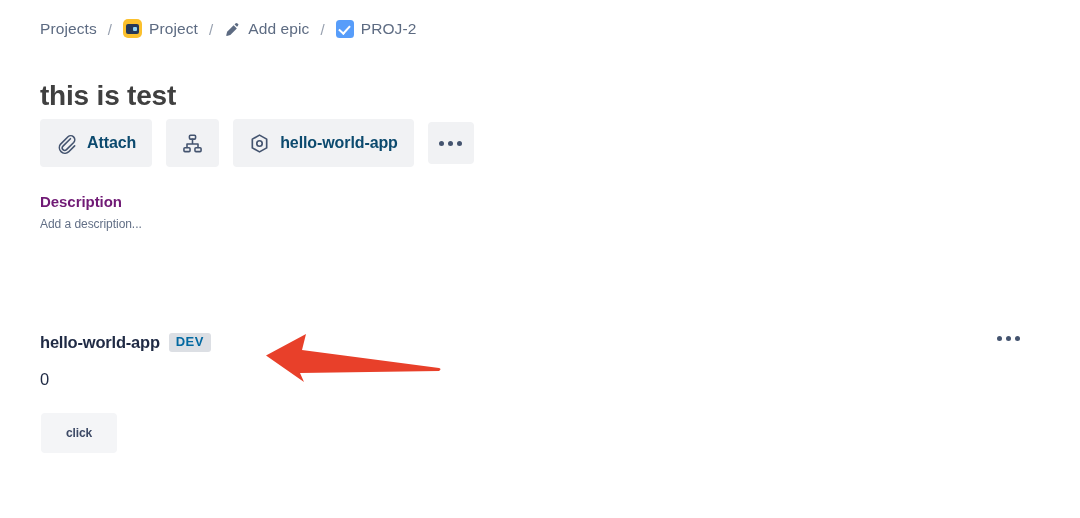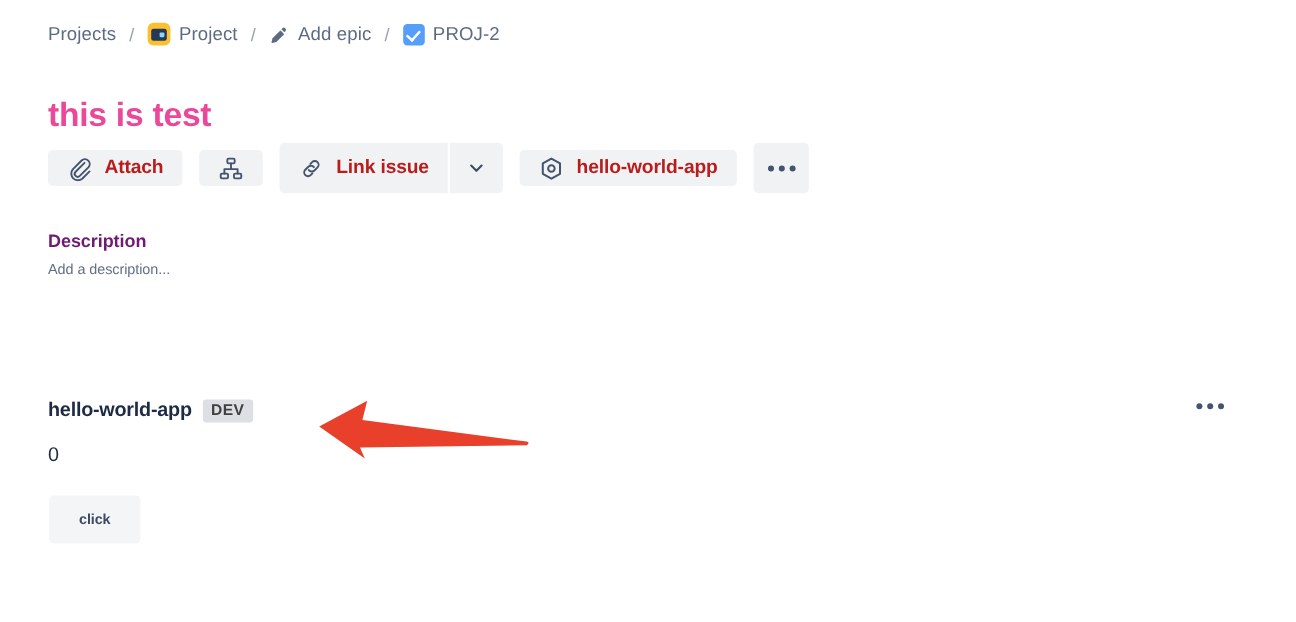--- a/index.html
+++ b/index.html
@@ -99,47 +99,47 @@
     transform: rotate(42deg);
   }
 
   
   .issue-title {
     position: absolute;
     left: 40px;
     top: 60px;
     font-size: 28px;
     font-weight: bold;
-    color: #ec4899;
+    color: #404040;
     letter-spacing: -0.2px;
     line-height: 34px;
   }
 
   
   .toolbar {
     position: absolute;
     left: 40px;
     top: 119px;
     display: flex;
     align-items: center;
     gap: 14px;
   }
   .tb-btn {
-    height: 30px;
+    height: 48px;
     background: #f1f2f4;
     border: none;
     border-radius: 4px;
     display: flex;
     align-items: center;
     gap: 10px;
     padding: 0 16px;
     font-family: "Liberation Sans", sans-serif;
     font-size: 16px;
     font-weight: bold;
-    color: #b91c1c;
+    color: #0c4a6e;
     cursor: pointer;
     letter-spacing: -0.1px;
     white-space: nowrap;
   }
   .tb-split {
     display: flex;
     align-items: center;
     background: #f1f2f4;
     border-radius: 4px;
     height: 42px;
@@ -212,21 +212,21 @@
     gap: 9px;
   }
   .app-name {
     font-size: 16.5px;
     font-weight: bold;
     color: #1f2a44;
     letter-spacing: -0.2px;
   }
   .badge-dev {
     background: #dcdfe4;
-    color: #404040;
+    color: #0369a1;
     font-size: 13px;
     font-weight: bold;
     letter-spacing: 0.4px;
     padding: 2px 7px 3px 7px;
     border-radius: 3px;
     line-height: 14px;
   }
   .app-more {
     position: absolute;
     right: 60px;
@@ -324,35 +324,20 @@
 
     <button class="tb-btn">
       <svg class="ic" width="21" height="21" viewBox="0 0 24 24">
         <rect x="8.5" y="2.5" width="7" height="4.5" rx="1.2" fill="none" stroke="#44546f" stroke-width="1.8"></rect>
         <rect x="2.2" y="16.8" width="7" height="4.5" rx="1.2" fill="none" stroke="#44546f" stroke-width="1.8"></rect>
         <rect x="14.8" y="16.8" width="7" height="4.5" rx="1.2" fill="none" stroke="#44546f" stroke-width="1.8"></rect>
         <path d="M12 7.2v5.3M5.7 16.6v-4.1h12.6v4.1" fill="none" stroke="#44546f" stroke-width="1.8" stroke-linecap="round" stroke-linejoin="round"></path>
       </svg>
     </button>
 
-    <div class="tb-split">
-      <button class="tb-btn">
-        <svg class="ic" width="21" height="21" viewBox="0 0 24 24">
-          <path d="M9.6 13.4a3.6 3.6 0 0 0 5.3.4l2.9-2.9a3.6 3.6 0 1 0-5.1-5.1l-1.7 1.7" fill="none" stroke="#44546f" stroke-width="1.8" stroke-linecap="round"></path>
-          <path d="M14.4 10.6a3.6 3.6 0 0 0-5.3-.4l-2.9 2.9a3.6 3.6 0 1 0 5.1 5.1l1.7-1.7" fill="none" stroke="#44546f" stroke-width="1.8" stroke-linecap="round"></path>
-        </svg>
-        <span>Link issue</span>
-      </button>
-      <span class="tb-divider"></span>
-      <button class="tb-chevron">
-        <svg width="16" height="16" viewBox="0 0 24 24">
-          <path d="M5.5 9 12 15.5 18.5 9" fill="none" stroke="#3d4a66" stroke-width="2.6" stroke-linecap="round" stroke-linejoin="round"></path>
-        </svg>
-      </button>
-    </div>
 
     <button class="tb-btn">
       <svg class="ic" width="21" height="21" viewBox="0 0 24 24">
         <path d="M12 2.4 20.2 7v10L12 21.6 3.8 17V7z" fill="none" stroke="#44546f" stroke-width="1.9" stroke-linejoin="round"></path>
         <circle cx="12" cy="12" r="3.1" fill="none" stroke="#44546f" stroke-width="1.9"></circle>
       </svg>
       <span>hello-world-app</span>
     </button>
 
     <button class="tb-more">

